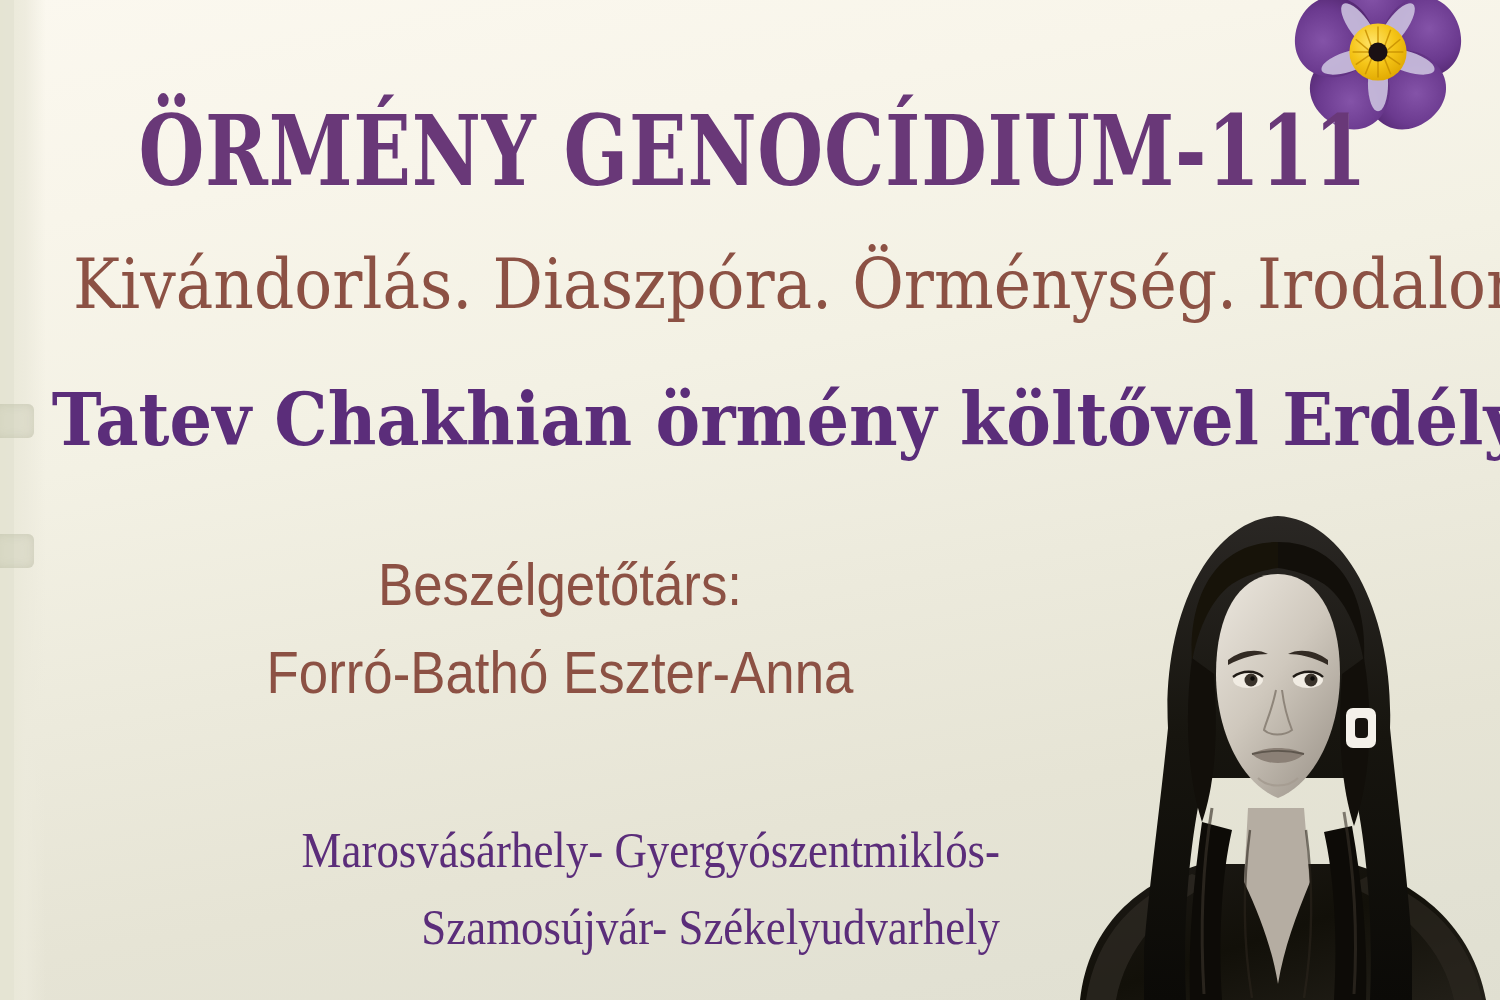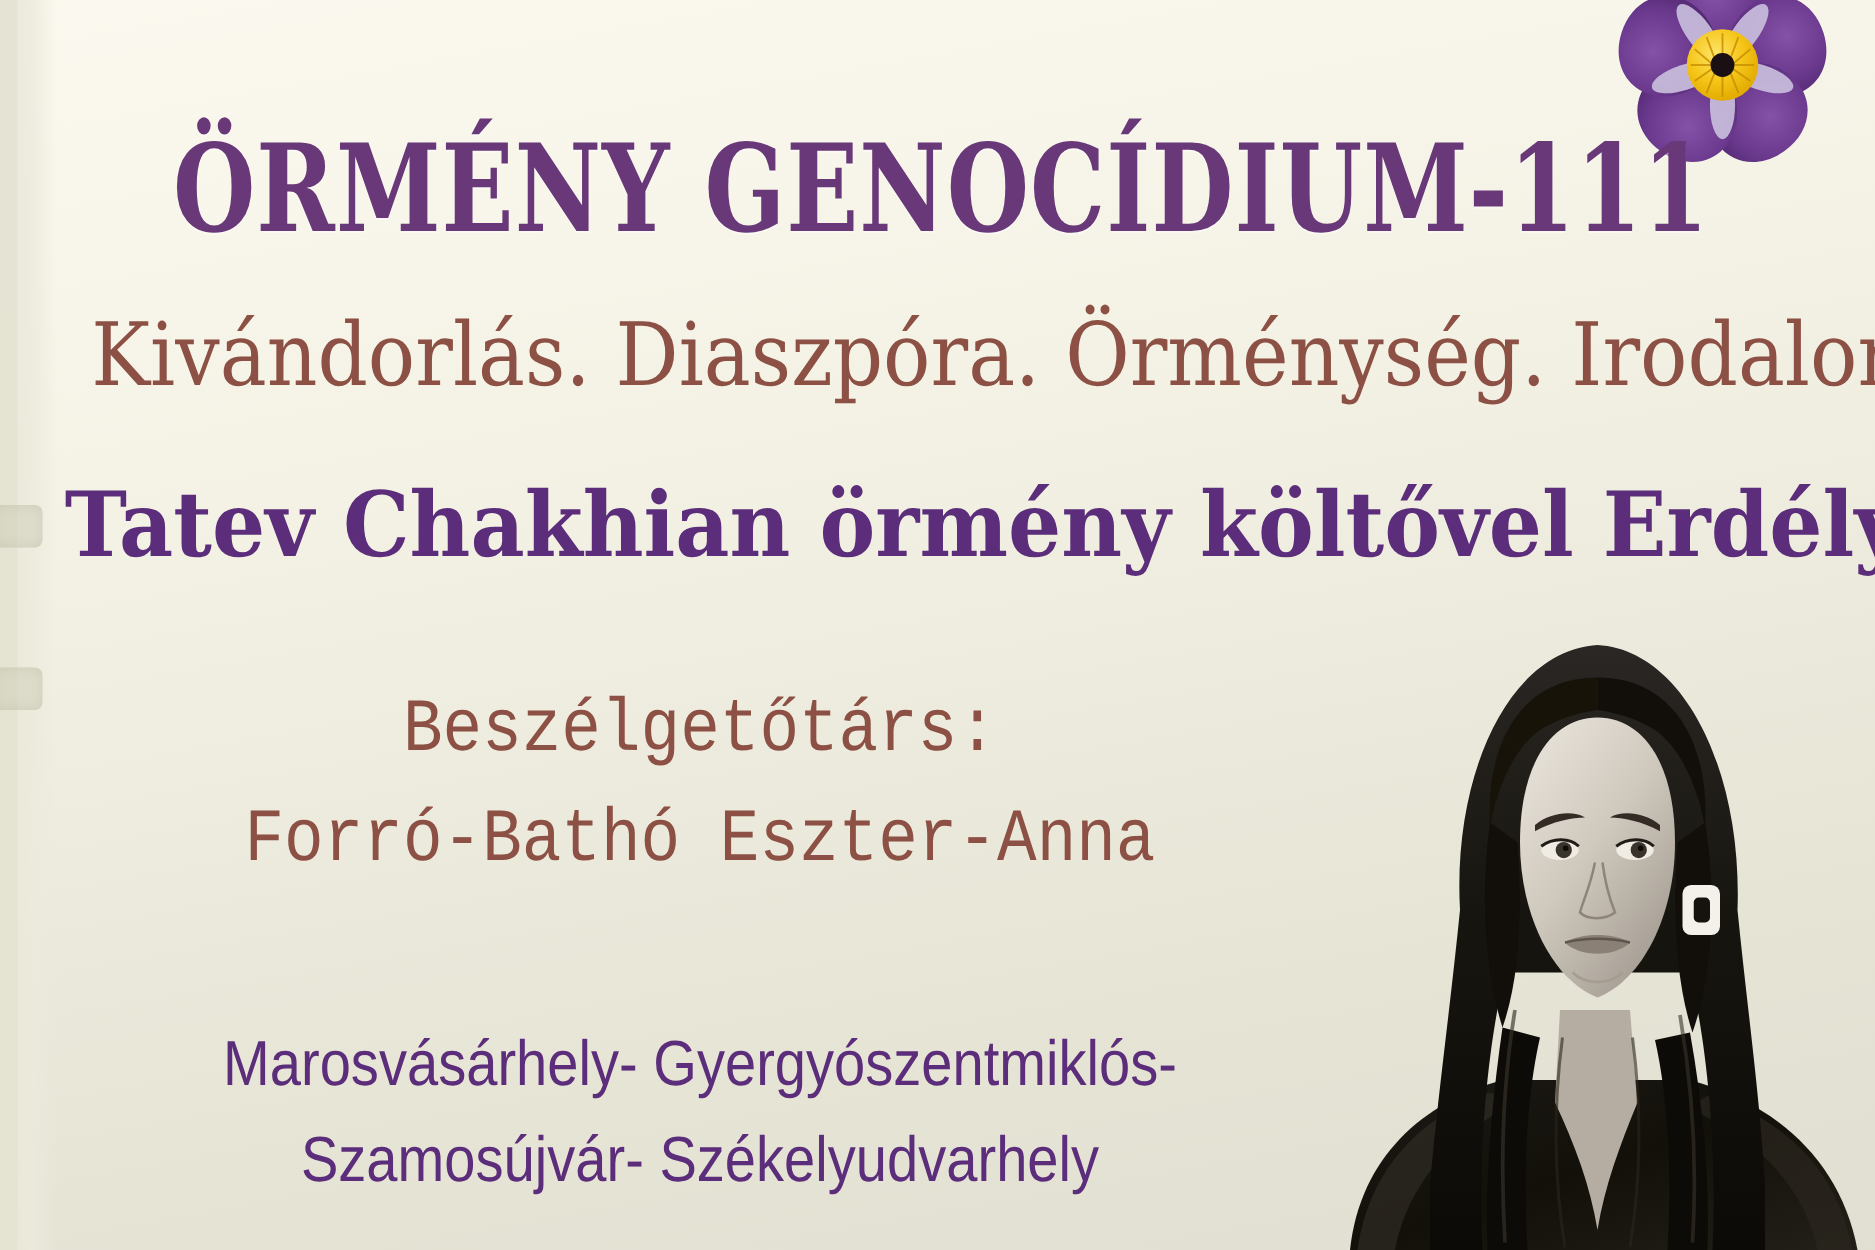--- a/index.html
+++ b/index.html
@@ -107,21 +107,21 @@
     white-space: nowrap;
   }
 
   
   .moderator {
     position: absolute;
     left: 60px; top: 552px;
     width: 1000px;
     text-align: center;
     color: #8c5144;
-    font-family: Liberation Mono, monospace;
+    font-family: Liberation Sans, sans-serif;
     font-weight: 400;
     line-height: 1.10;
   }
   .moderator .mod-label {
     display: block;
     font-size: 60px;
     transform: scaleX(0.88);
     transform-origin: 50% 50%;
     white-space: nowrap;
   }
@@ -132,23 +132,23 @@
     transform: scaleX(0.88);
     transform-origin: 50% 50%;
     white-space: nowrap;
   }
 
   
   .cities {
     position: absolute;
     left: 60px; top: 822px;
     width: 1000px;
-    text-align: center;
+    text-align: right;
     color: #5b2d7a;
-    font-family: Liberation Sans, sans-serif;
+    font-family: Liberation Serif, serif;
     font-weight: 400;
     line-height: 1.12;
   }
   .cities .city-line {
     display: block;
     font-size: 51px;
     transform: scaleX(0.88);
     transform-origin: 50% 50%;
     white-space: nowrap;
   }

